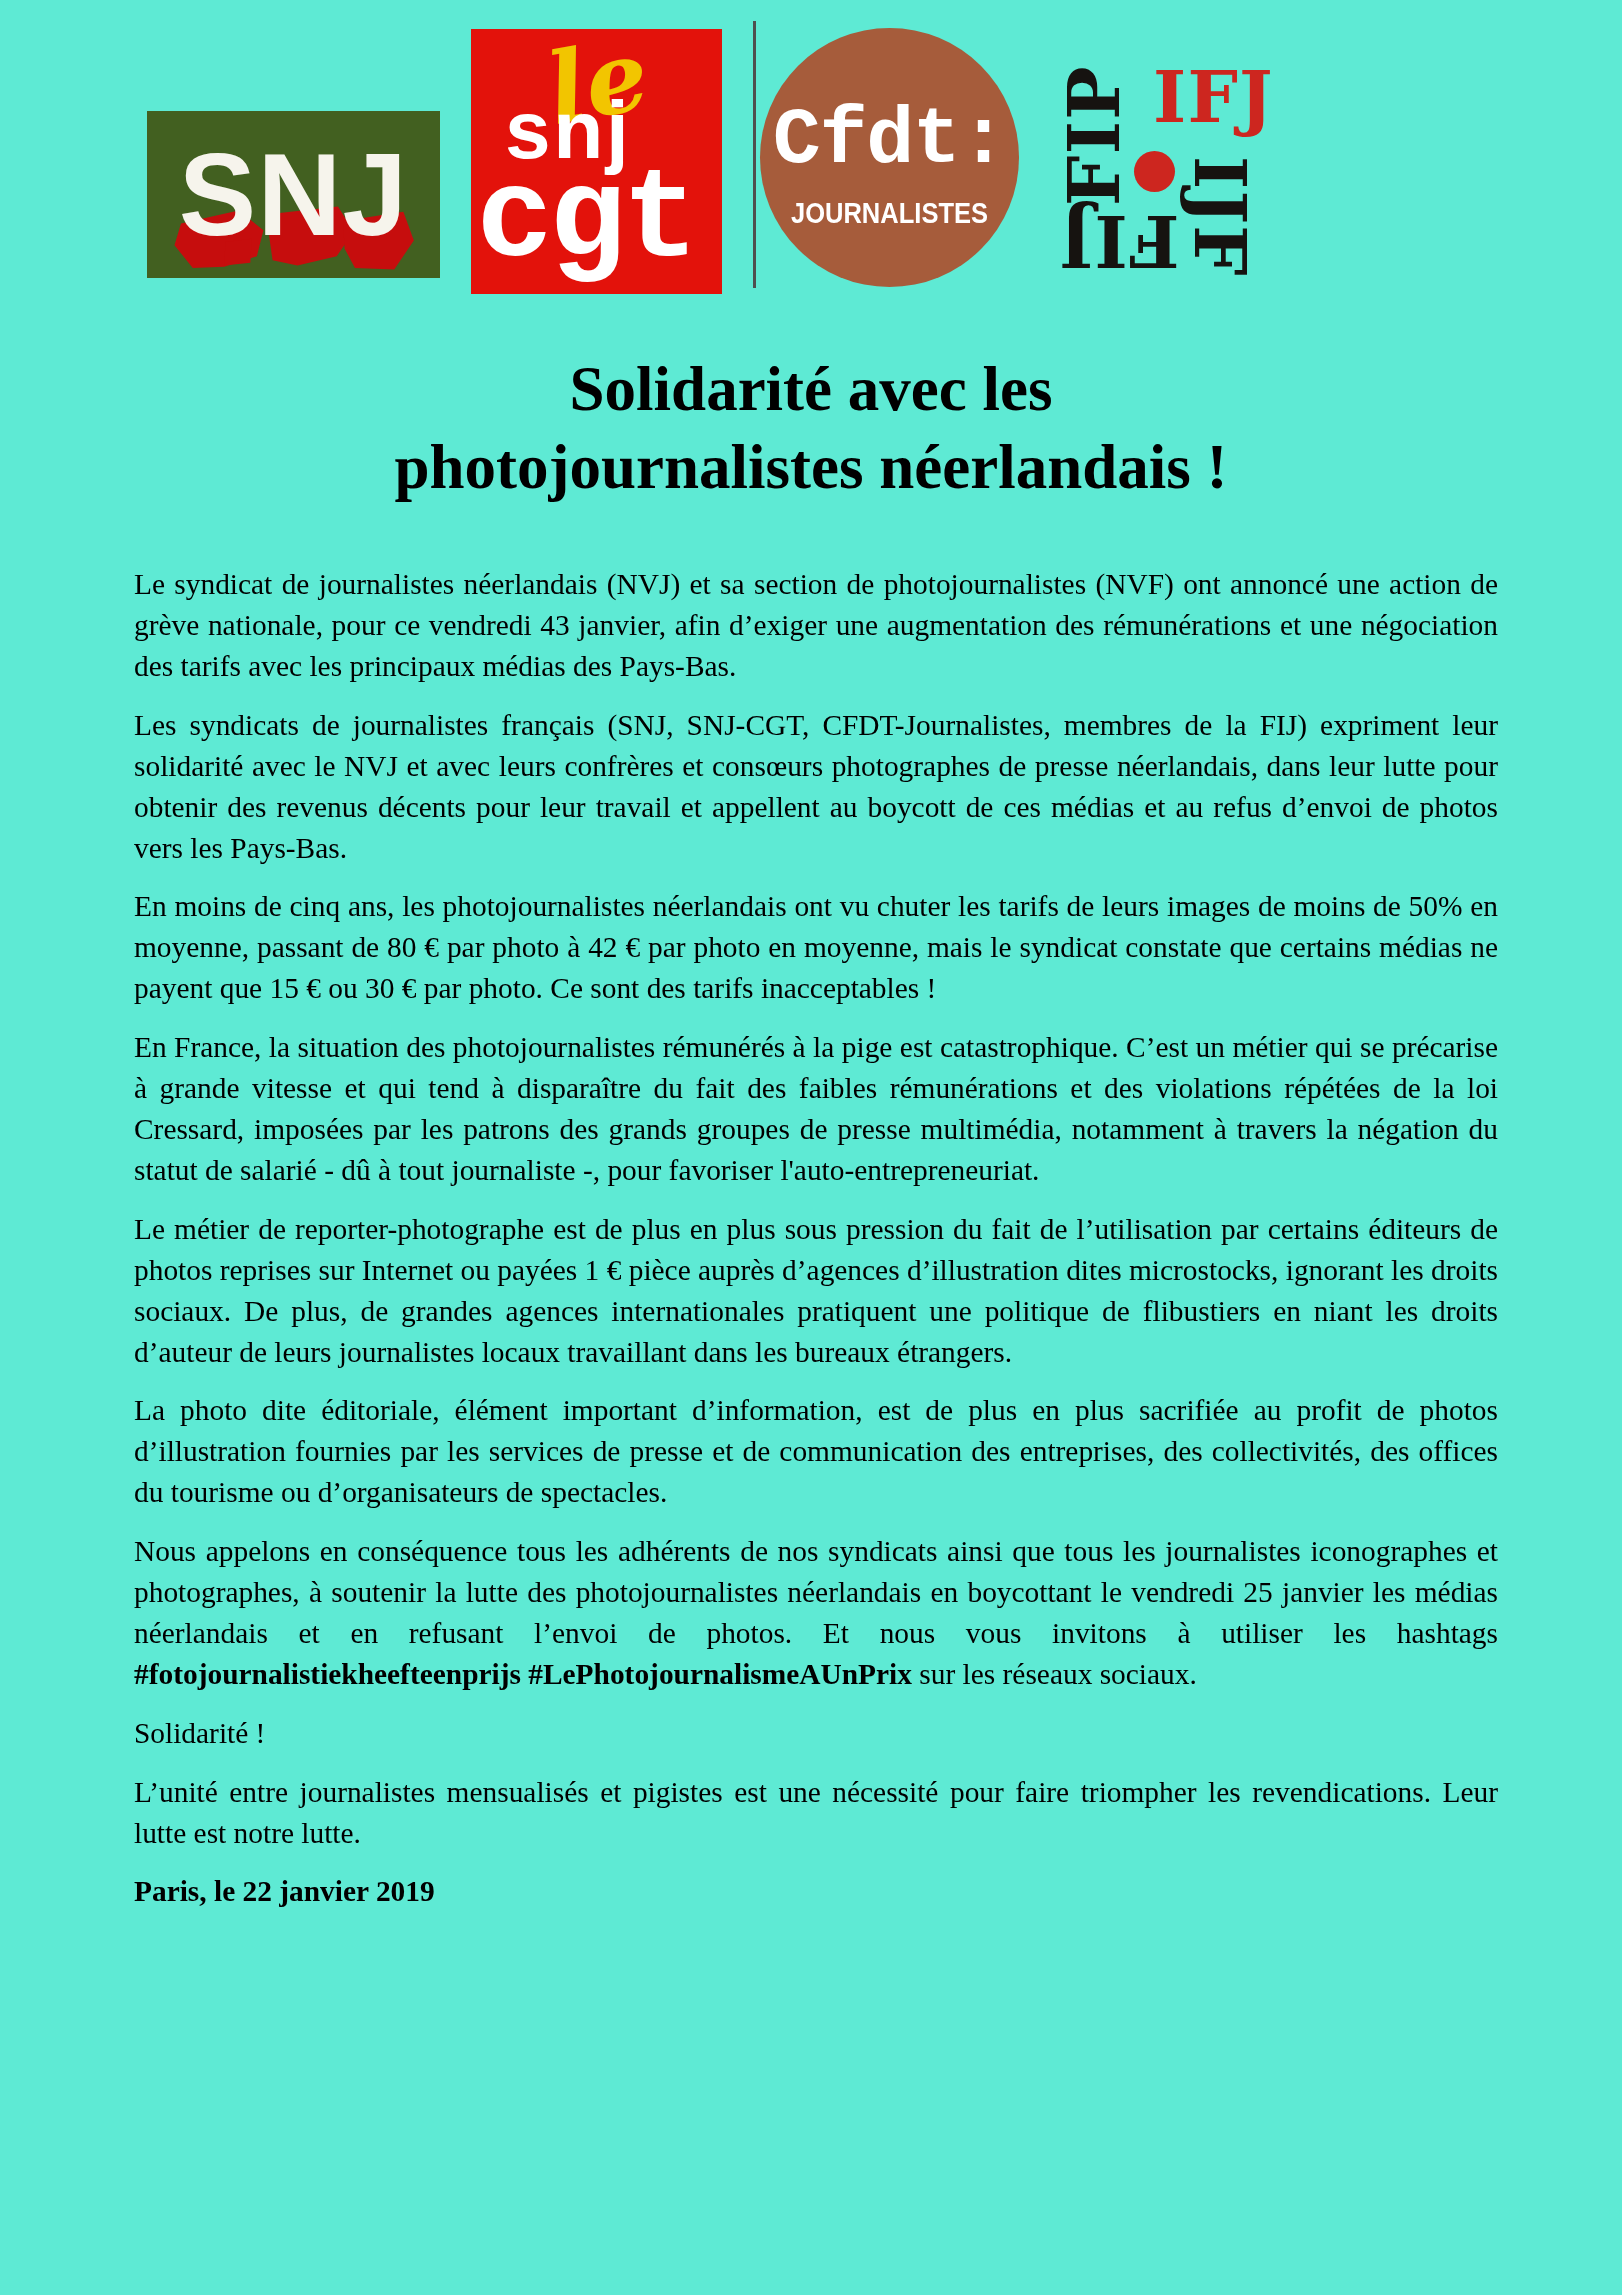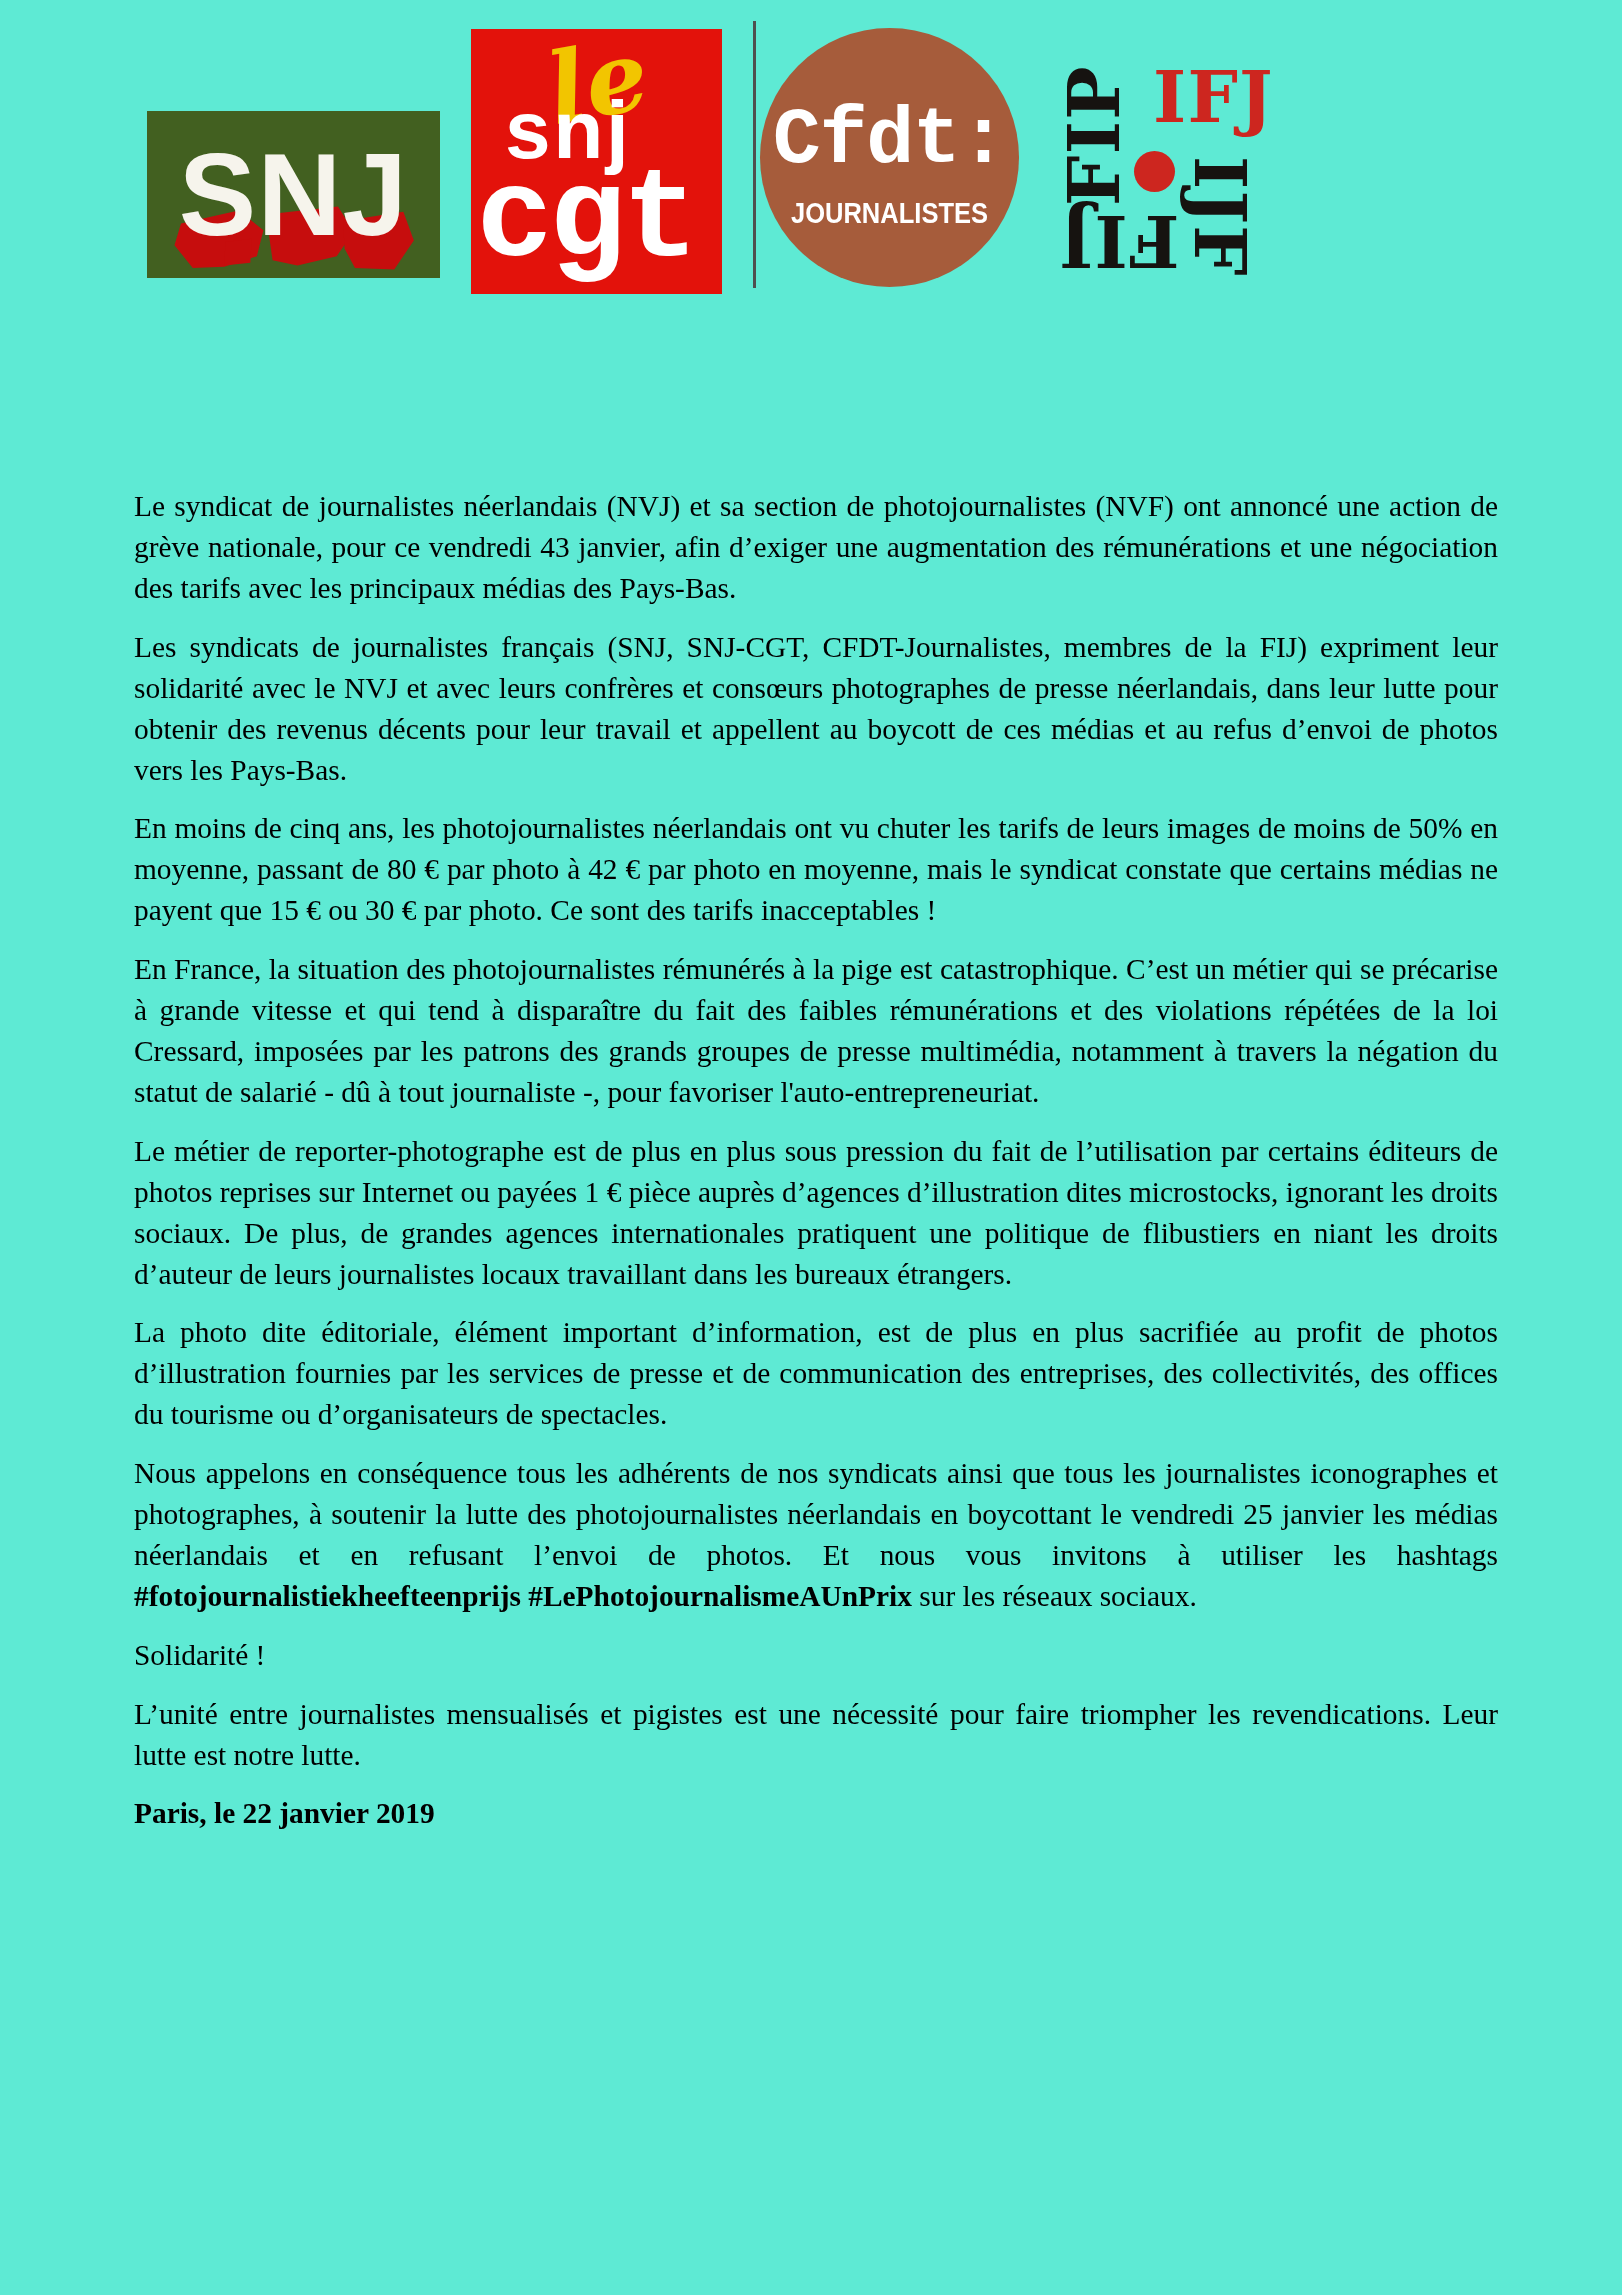--- a/index.html
+++ b/index.html
@@ -138,21 +138,22 @@
     <div class="logo-ifj">
       <div class="glyph ifj-fip">FIP</div>
       <div class="glyph ifj-red">IFJ</div>
       <div class="ifj-dot"></div>
       <div class="glyph ifj-fij">FIJ</div>
       <div class="glyph ifj-ijf">IJF</div>
     </div>
 
   </div>
 
-  <h1 class="doc-title"><br>
+  <h1 class="doc-title"><span>Solidarité avec les</span><br>
+    <span>photojournalistes néerlandais !</span>
   </h1>
 
   <div class="content">
     <p>Le syndicat de journalistes néerlandais (NVJ) et sa section de photojournalistes (NVF) ont annoncé une action de grève nationale, pour ce vendredi 43 janvier, afin d’exiger une augmentation des rémunérations et une négociation des tarifs avec les principaux médias des Pays-Bas.</p>
     <p>Les syndicats de journalistes français (SNJ, SNJ-CGT, CFDT-Journalistes, membres de la FIJ) expriment leur solidarité avec le NVJ et avec leurs confrères et consœurs photographes de presse néerlandais, dans leur lutte pour obtenir des revenus décents pour leur travail et appellent au boycott de ces médias et au refus d’envoi de photos vers les Pays-Bas.</p>
     <p>En moins de cinq ans, les photojournalistes néerlandais ont vu chuter les tarifs de leurs images de moins de 50% en moyenne, passant de 80 € par photo à 42 € par photo en moyenne, mais le syndicat constate que certains médias ne payent que 15 € ou 30 € par photo. Ce sont des tarifs inacceptables !</p>
     <p>En France, la situation des photojournalistes rémunérés à la pige est catastrophique. C’est un métier qui se précarise à grande vitesse et qui tend à disparaître du fait des faibles rémunérations et des violations répétées de la loi Cressard, imposées par les patrons des grands groupes de presse multimédia, notamment à travers la négation du statut de salarié - dû à tout journaliste -, pour favoriser l'auto-entrepreneuriat.</p>
     <p>Le métier de reporter-photographe est de plus en plus sous pression du fait de l’utilisation par certains éditeurs de photos reprises sur Internet ou payées 1 € pièce auprès d’agences d’illustration dites microstocks, ignorant les droits sociaux. De plus, de grandes agences internationales pratiquent une politique de flibustiers en niant les droits d’auteur de leurs journalistes locaux travaillant dans les bureaux étrangers.</p>
     <p>La photo dite éditoriale, élément important d’information, est de plus en plus sacrifiée au profit de photos d’illustration fournies par les services de presse et de communication des entreprises, des collectivités, des offices du tourisme ou d’organisateurs de spectacles.</p>
     <p><span>Nous appelons en conséquence tous les adhérents de nos syndicats ainsi que tous les journalistes iconographes et photographes, à soutenir la lutte des photojournalistes néerlandais en boycottant le vendredi 25 janvier les médias néerlandais et en refusant l’envoi de photos. Et nous vous invitons à utiliser les hashtags</span>

